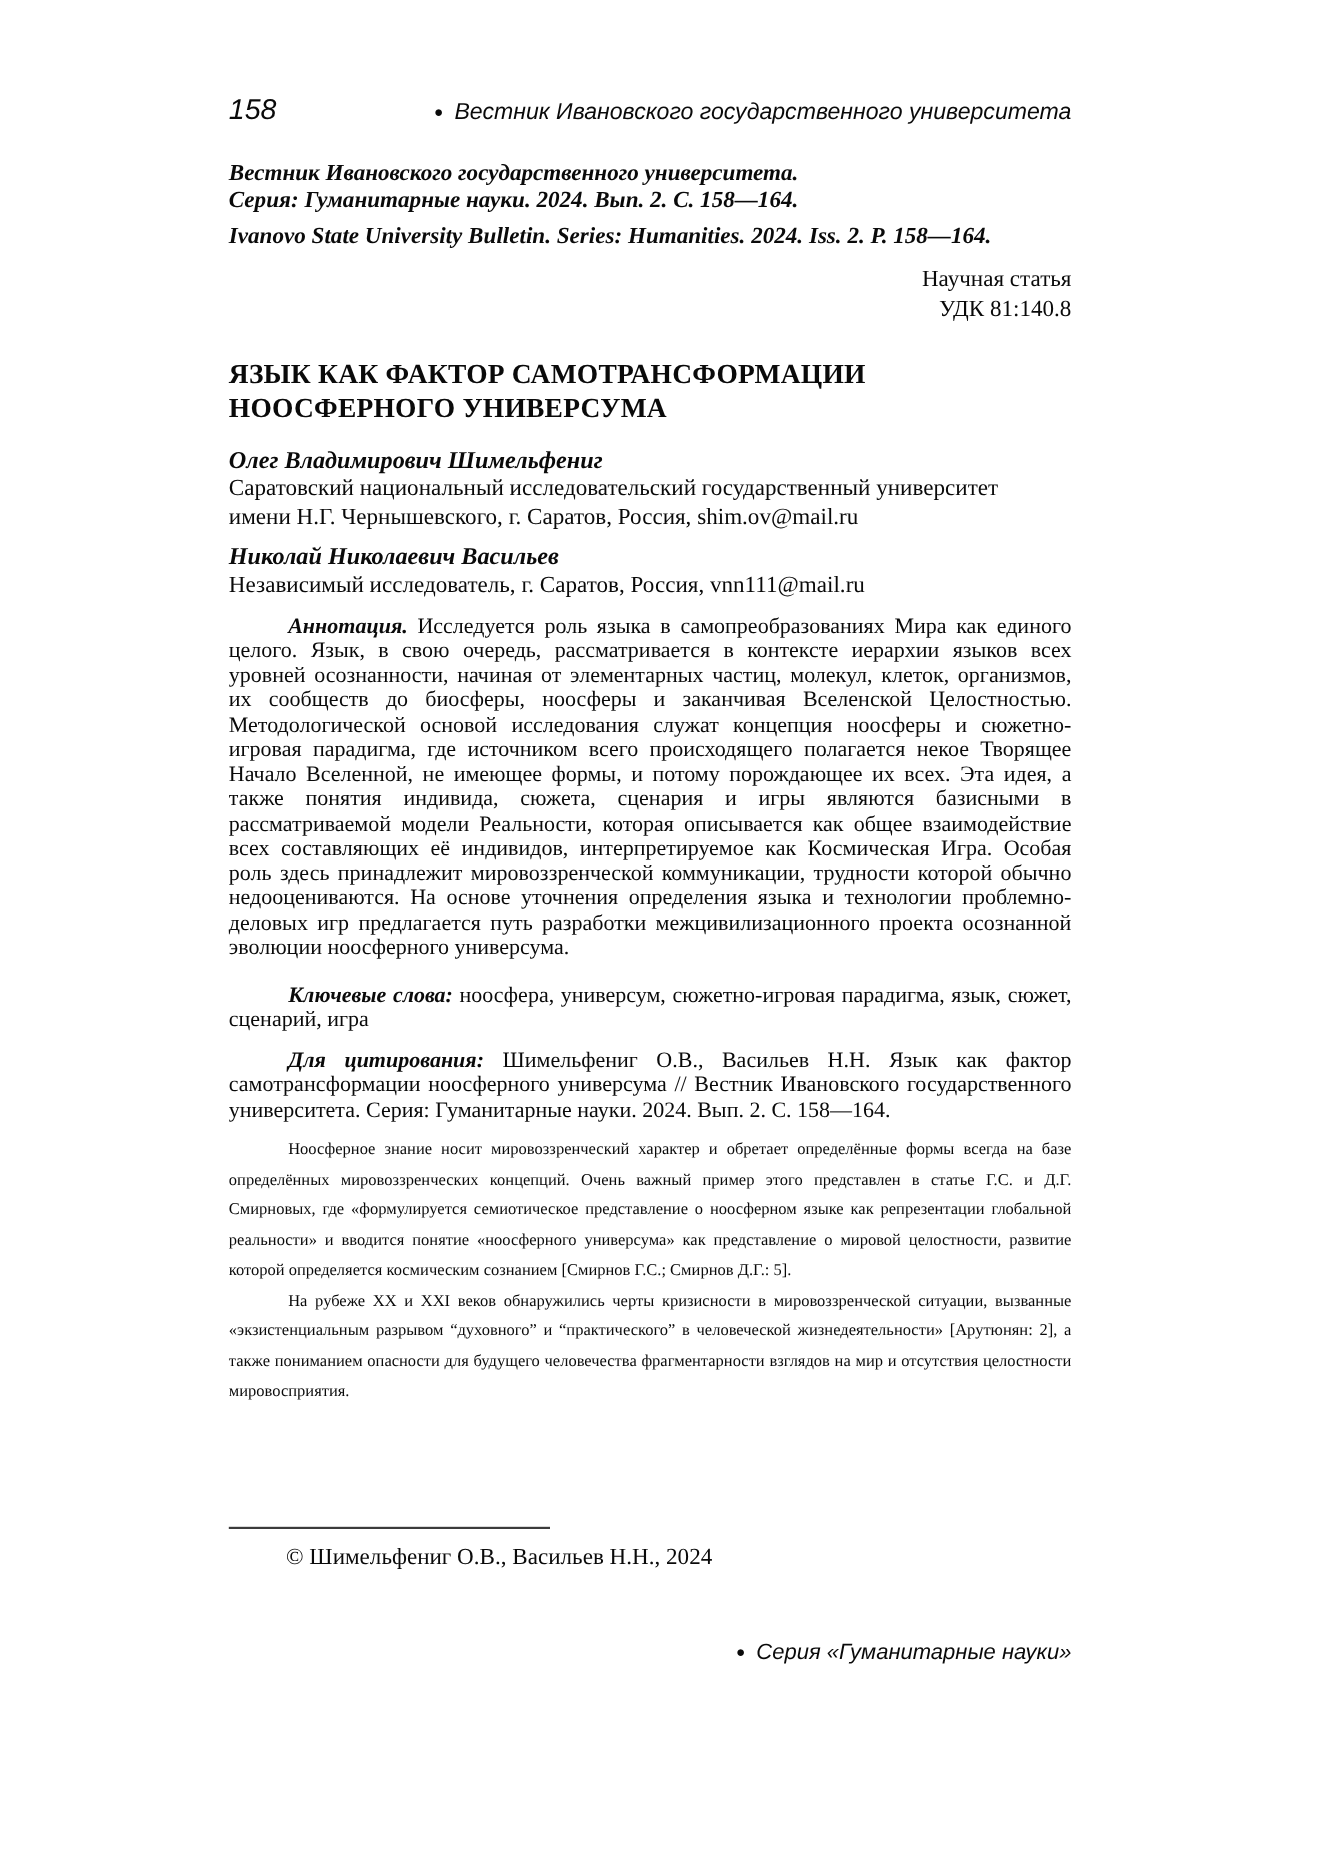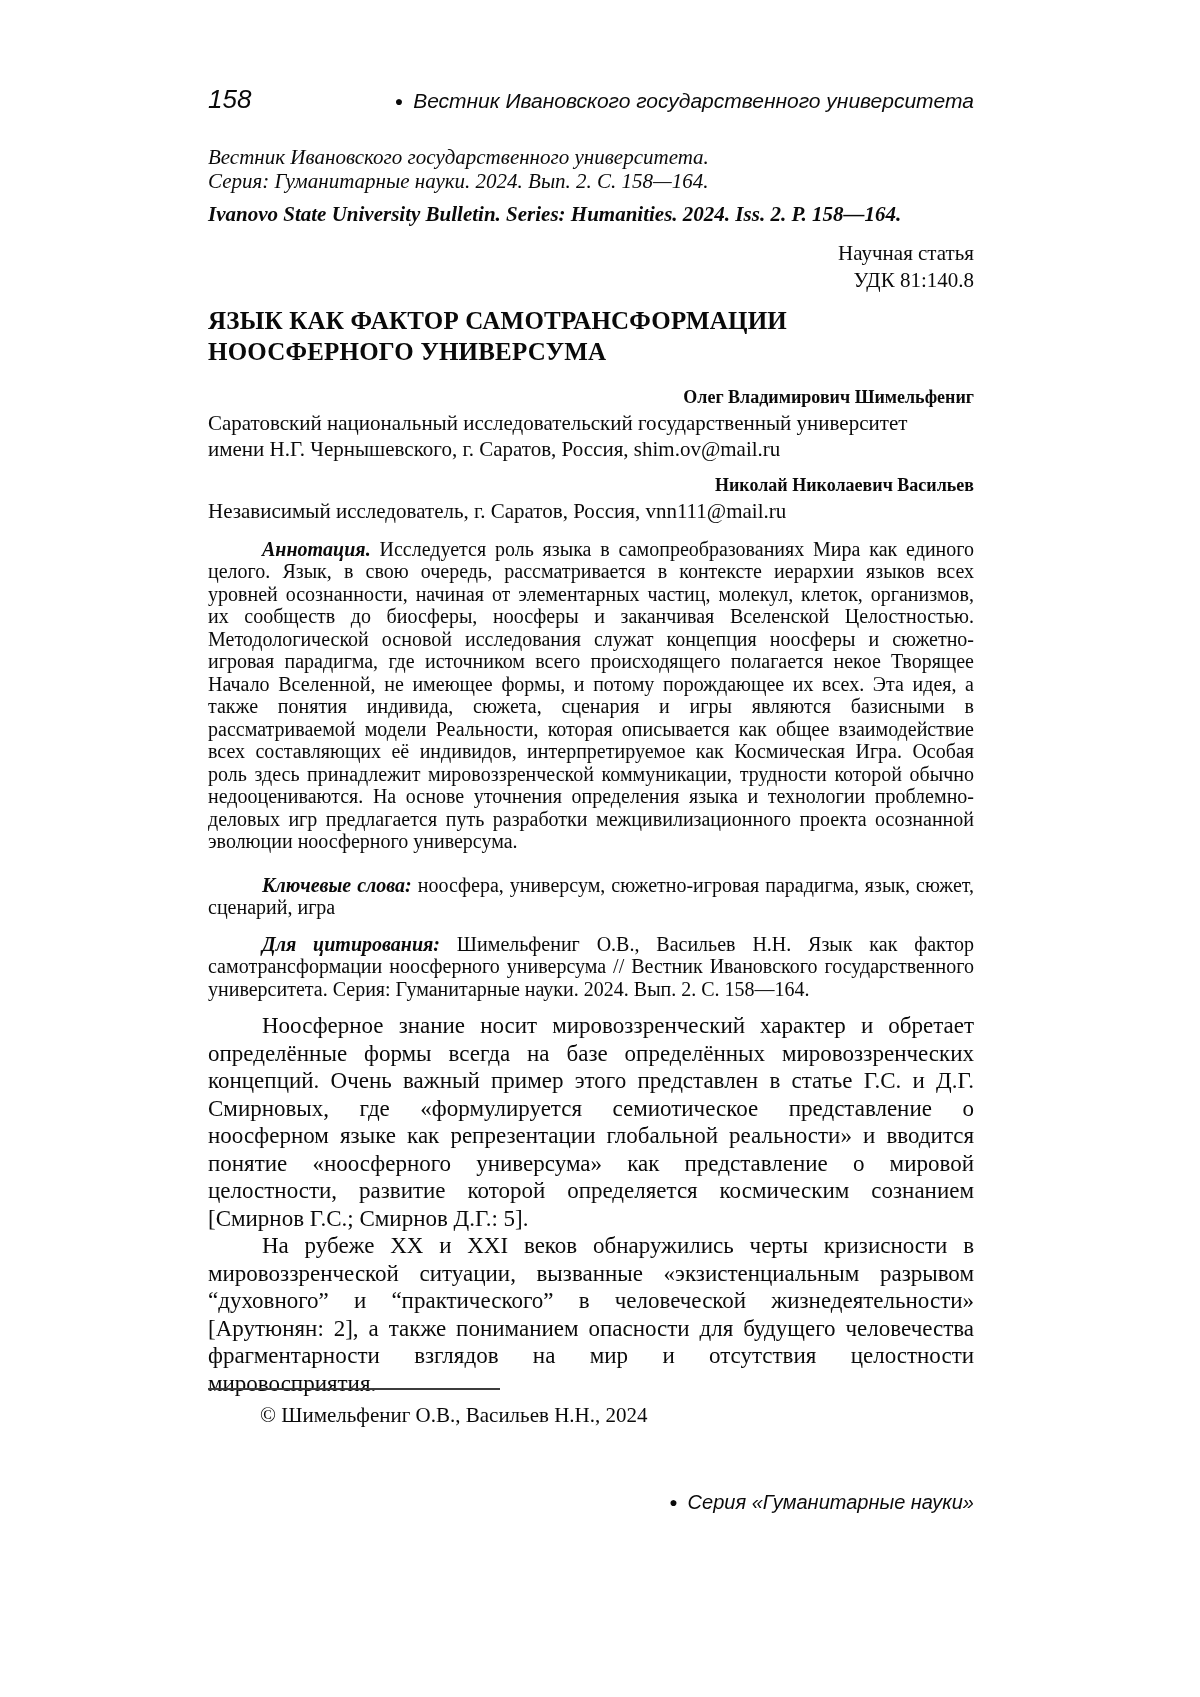--- a/index.html
+++ b/index.html
@@ -28,64 +28,64 @@
     margin-top: 86px;
     font-family: "Liberation Sans", sans-serif;
   }
   .page-number { font-size: 26px; line-height: 1; font-style: italic; }
   .journal-ref { font-size: 21px; font-style: italic; line-height: 1; }
   .bullet { font-style: normal; font-size: 14px; margin-right: 10px; position: relative; top: -2px; }
 
   
   .citation-ru {
     margin-top: 33px;
-    font-weight: normal; font-style: italic;
+    font-weight: bold; font-style: italic;
     font-size: 21px; line-height: 24px;
   }
   .citation-en {
     margin-top: 9px;
     font-weight: bold; font-style: italic;
     font-size: 21px; line-height: 24px;
   }
 
   
   .meta { margin-top: 14px; font-size: 21px; line-height: 26.5px; text-align: right; }
 
   
   .title {
-    margin-top: 12px;
+    margin-top: 32px;
     font-weight: bold;
     font-size: 25px;
     line-height: 31px;
     letter-spacing: 0.2px;
   }
 
   
   .author-block { margin-top: 10px; }
   .author-block.first { margin-top: 17px; }
-  .author-name { font-weight: bold; font-size: 18px; line-height: 27px; text-align: right; }
+  .author-name { font-weight: bold; font-style: italic; font-size: 22px; line-height: 27px; }
   .affiliation { font-size: 21px; line-height: 25.5px; }
 
   
   .small-par {
     text-align: justify;
     text-indent: 54px;
     font-size: 20px;
     line-height: 22.5px;
   }
   .abstract { margin-top: 13px; }
   .keywords { margin-top: 21px; }
   .for-citation { margin-top: 14px; }
   .lead { font-weight: bold; font-style: italic; }
 
   
   .body-par {
     text-align: justify;
     text-indent: 54px;
-    font-size: 23px;
+    font-size: 15px;
     line-height: 27.5px;
   }
   .body-par.first { margin-top: 12px; }
   p { margin: 0; }
 
   
   .footnote { position: absolute; left: 0; top: 1388px; width: 100%; }
   .footnote-rule { width: 292px; height: 2px; background: #3c3c3c; }
   .copyright { margin-top: 13px; padding-left: 52px; font-size: 21px; line-height: 25px; }
 

